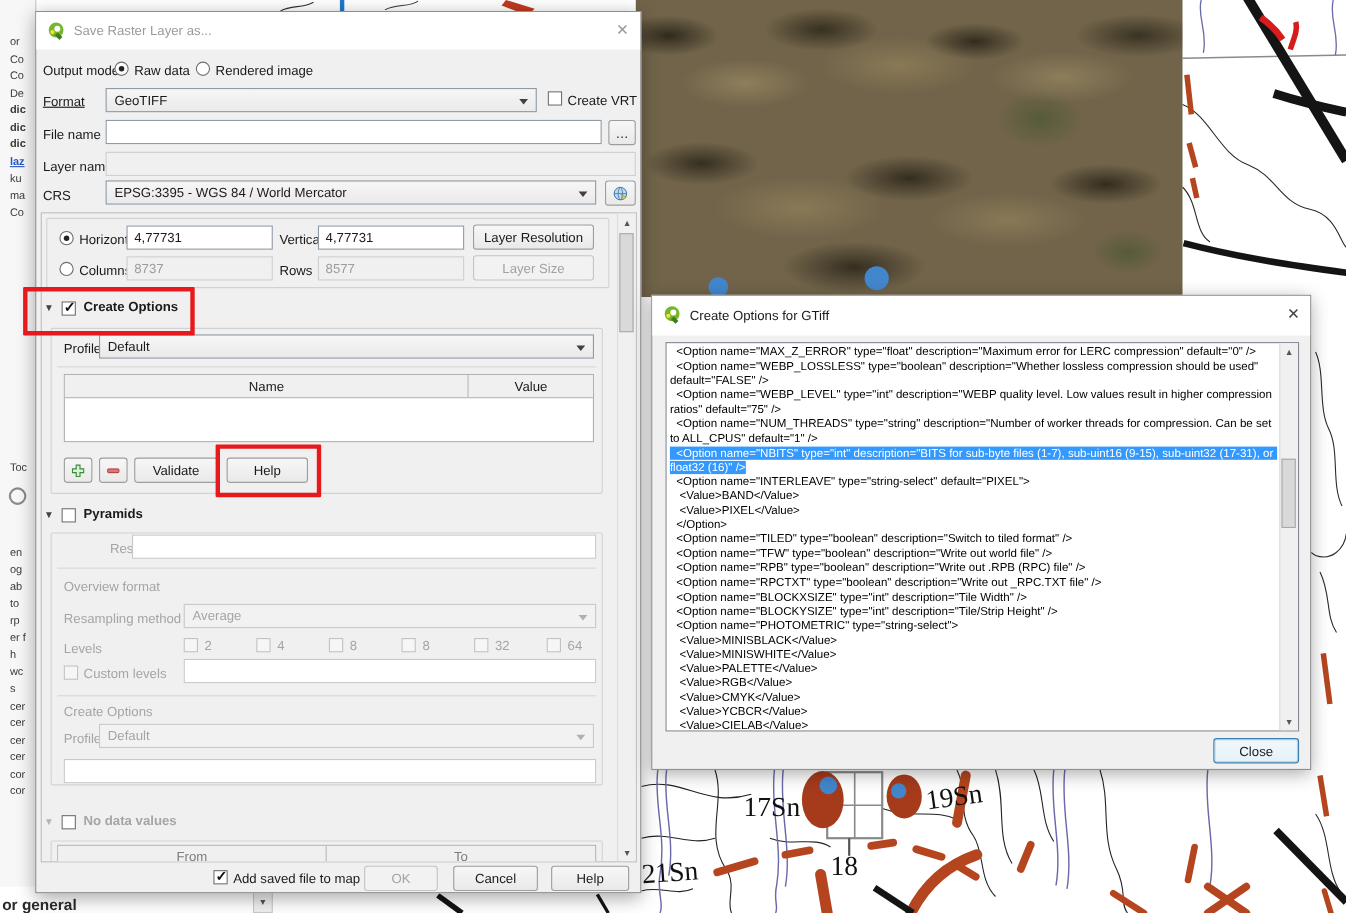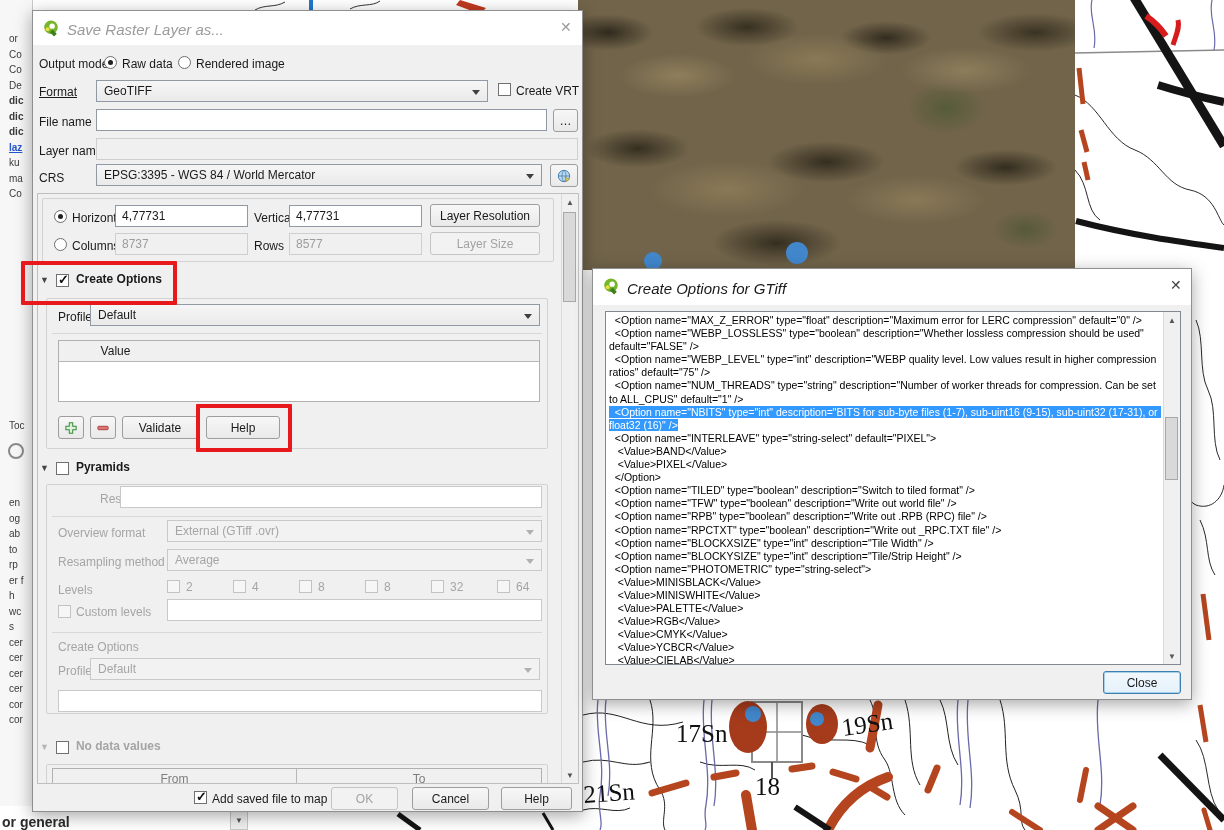--- a/index.html
+++ b/index.html
@@ -40,21 +40,21 @@
   .lp-circle{position:absolute;left:8px;width:12px;height:12px;border:2px solid #8a8a8a;border-radius:50%;}
   .bl-strip{position:absolute;left:0;top:806px;width:390px;height:24px;background:#fff;z-index:2;}
   .bl-text{position:absolute;left:2px;top:8px;font-size:14px;font-weight:700;color:#2b2b2b;}
   .bl-arrow{position:absolute;left:230px;top:4px;width:16px;height:18px;background:#f0f0f0;
     border:1px solid #c9c9c9;color:#555;font-size:8px;display:flex;align-items:center;justify-content:center;}
 
   
   .dlg{position:absolute;background:#f0f0f0;border:1px solid #8f8f8f;
        box-shadow:0 4px 16px rgba(0,0,0,.35);box-sizing:border-box;}
   .titlebar{position:absolute;left:0;top:0;right:0;height:34px;background:#fff;}
-  .tb-title{position:absolute;left:34px;top:10px;font-size:15px;font-style:italic;}
+  .tb-title{position:absolute;left:34px;top:10px;font-size:12px;}
   .tb-title.inactive{color:#9b9b9b;}
   .tb-close{position:absolute;top:9px;font-size:14px;line-height:14px;cursor:default;}
   .qlogo{position:absolute;left:9px;top:8px;width:18px;height:18px;}
 
   .lbl{position:absolute;font-size:12px;color:#1a1a1a;white-space:nowrap;}
   .lbl-dis{color:#a5a5a5;}
   .inp{position:absolute;height:22px;background:#fff;border:1px solid #8f9aa5;box-sizing:border-box;
        font-size:12px;padding:0 6px;font-family:inherit;color:#1a1a1a;}
   .inp-soft{border-color:#c9c9c9;}
   .inp-dis{background:#f0f0f0;border-color:#cfcfcf;color:#9c9c9c;}
@@ -327,20 +327,21 @@
       <span class="sec-t">Create Options</span>
     </div>
     <div class="frame" style="left:8px;top:104px;width:502px;height:151px;"></div>
     <span class="lbl" style="left:20px;top:116px;">Profile</span>
     <div class="combo" style="left:52px;top:110px;width:450px;">
       <span>Default</span>
     </div>
     <div class="hline" style="left:14px;top:139px;width:490px;"></div>
     <div class="tbl" style="left:20px;top:146px;width:482px;height:62px;">
       <div class="tbl-hd">
+        <div class="tbl-hc" style="width:369px;border-right:1px solid #b8b8b8;">Name</div>
         <div class="tbl-hc" style="width:113px;">Value</div>
       </div>
     </div>
     <button class="icon-btn" style="left:20px;top:222px;">
       <svg width="14" height="14" viewBox="0 0 14 14">
         <path d="M5,1 h4 v4 h4 v4 h-4 v4 h-4 v-4 h-4 v-4 h4 z" fill="#d9f0d9" stroke="#3a8a3a" stroke-width="1.2"></path>
       </svg>
     </button>
     <button class="icon-btn" style="left:52px;top:222px;">
       <svg width="14" height="14" viewBox="0 0 14 14">
@@ -353,23 +354,20 @@
     <div class="sec" style="left:2px;top:266px;">
       <span class="tri">▼</span>
       <span class="cb" style="position:relative;display:inline-block;"></span>
       <span class="sec-t">Pyramids</span>
     </div>
     <div class="frame" style="left:8px;top:290px;width:502px;height:230px;"></div>
     <span class="lbl lbl-dis" style="left:20px;top:298px;margin-left:42px;">Resolutions</span>
     <input class="inp inp-soft" style="left: 82px; top: 292px; width: 422px;">
     <div class="hline" style="left:14px;top:322px;width:490px;"></div>
     <span class="lbl lbl-dis" style="left:20px;top:332px;">Overview format</span>
-    <div class="combo combo-dis" style="left:129px;top:326px;width:375px;">
-      <span>External (GTiff .ovr)</span>
-    </div>
     <span class="lbl lbl-dis" style="left:20px;top:361px;">Resampling method</span>
     <div class="combo combo-dis" style="left:129px;top:355px;width:375px;">
       <span>Average</span>
     </div>
     <span class="lbl lbl-dis" style="left:20px;top:389px;">Levels</span>
     <div class="levels-row" id="levels-row" style="left:129px;top:386px;">
         <span class="level-item">
           <span class="cb cb-dis"></span>
           <span class="lvl-lbl">2</span>
         </span>

